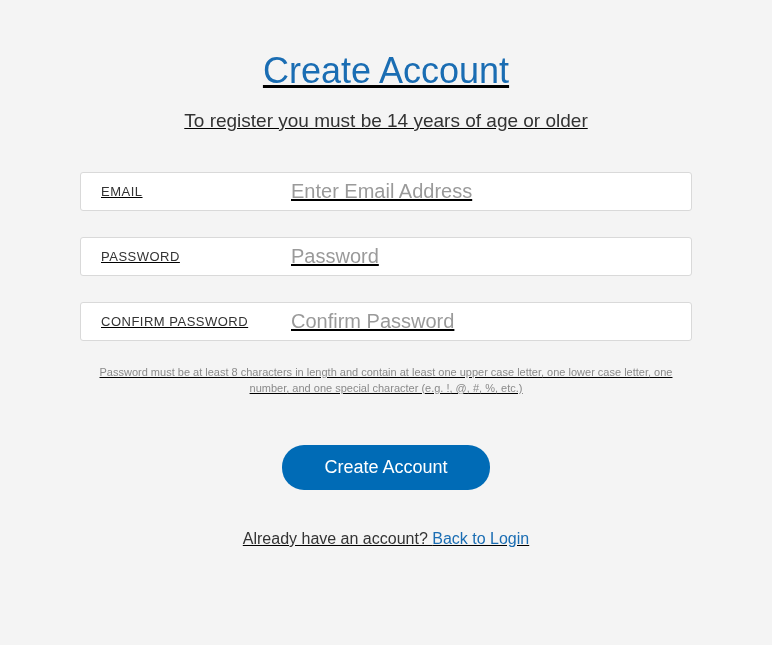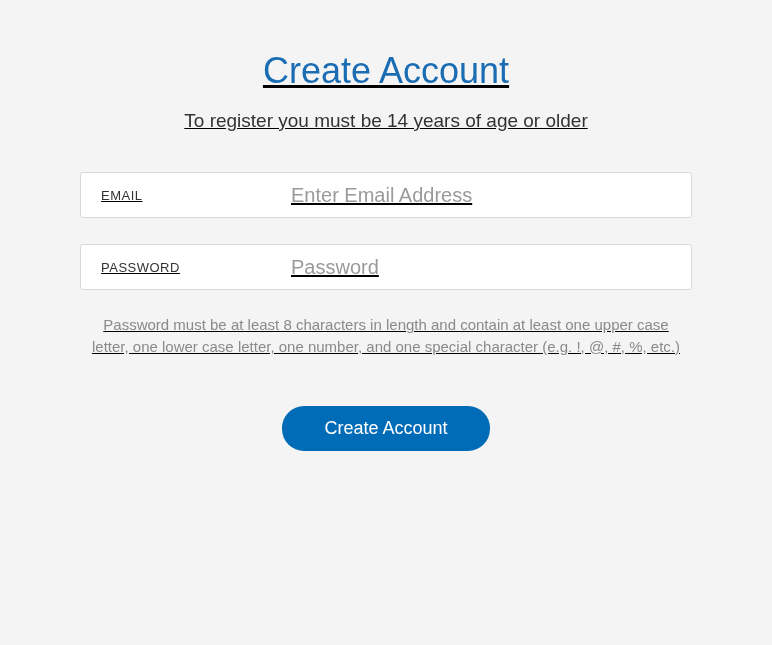--- a/index.html
+++ b/index.html
@@ -32,21 +32,21 @@
       font-weight: 400;
       text-align: center;
       margin-bottom: 40px;
     }
     .field {
       display: flex;
       align-items: center;
       background: #fff;
       border: 1px solid #d9d9d9;
       border-radius: 3px;
-      height: 46px;
+      height: 39px;
       margin-bottom: 26px;
       padding: 0 20px;
     }
     .field-label {
       font-size: 13px;
       letter-spacing: 0.5px;
       color: #333;
       font-weight: 500;
       width: 190px;
       flex-shrink: 0;
@@ -58,21 +58,21 @@
       outline: none;
       font-size: 20px;
       color: #333;
       background: transparent;
     }
     .field-input::placeholder {
       color: #9a9a9a;
     }
     .hint {
       color: #8a8a8a;
-      font-size: 15px;
+      font-size: 11px;
       text-align: center;
       line-height: 1.45;
       margin-top: -2px;
       margin-bottom: 48px;
       padding: 0 6px;
     }
     .submit-wrap {
       text-align: center;
     }
     .submit-btn {
@@ -107,20 +107,27 @@
   <div class="field">
     <span class="field-label">EMAIL</span>
     <input type="text" class="field-input" autofocus="" placeholder="Enter Email Address" style="">
   </div>
 
   <div class="field">
     <span class="field-label">PASSWORD</span>
     <input type="password" class="field-input" placeholder="Password" style="">
   </div>
 
+  <div class="field">
+    <span class="field-label">CONFIRM PASSWORD</span>
+    <input type="password" class="field-input" placeholder="Confirm Password" style="">
+  </div>
 
   <p class="hint">Password must be at least 8 characters in length and contain at least one upper case letter, one lower case letter, one number, and one special character (e.g. !, @, #, %, etc.)</p>
 
   <div class="submit-wrap">
     <button class="submit-btn">Create Account</button>
   </div>
 
+  <p class="footer">
+    <span>Already have an account? </span><a class="footer-link">Back to Login</a>
+  </p>
 </div>
 
 </body></html>

